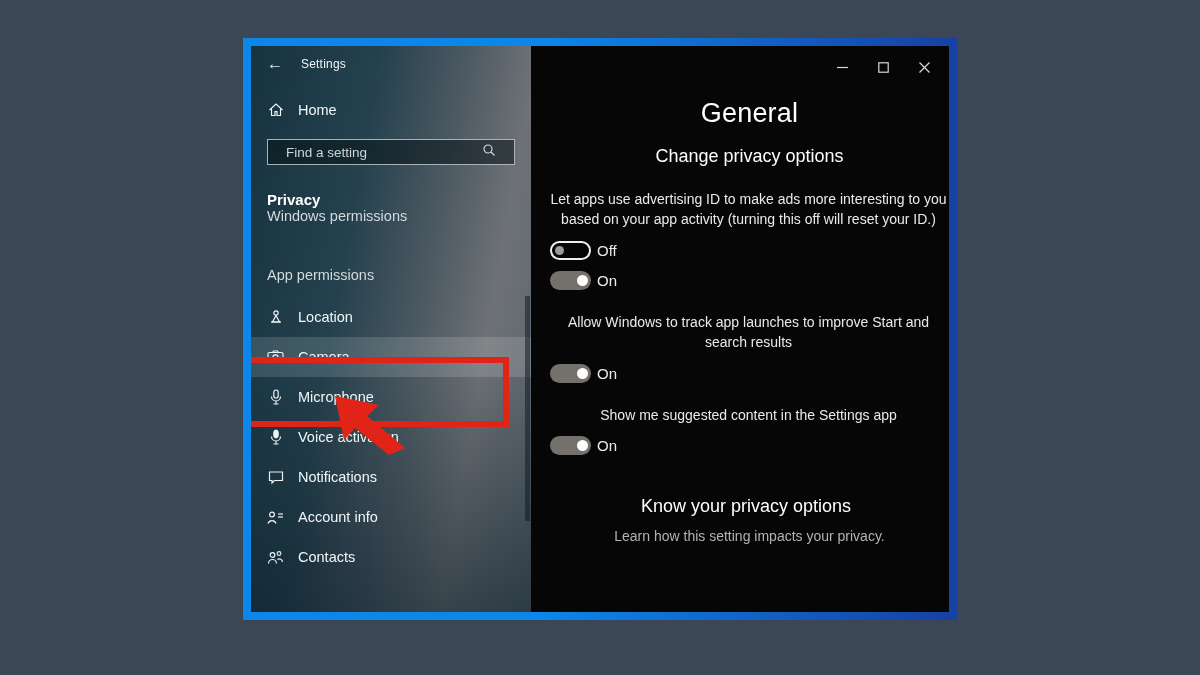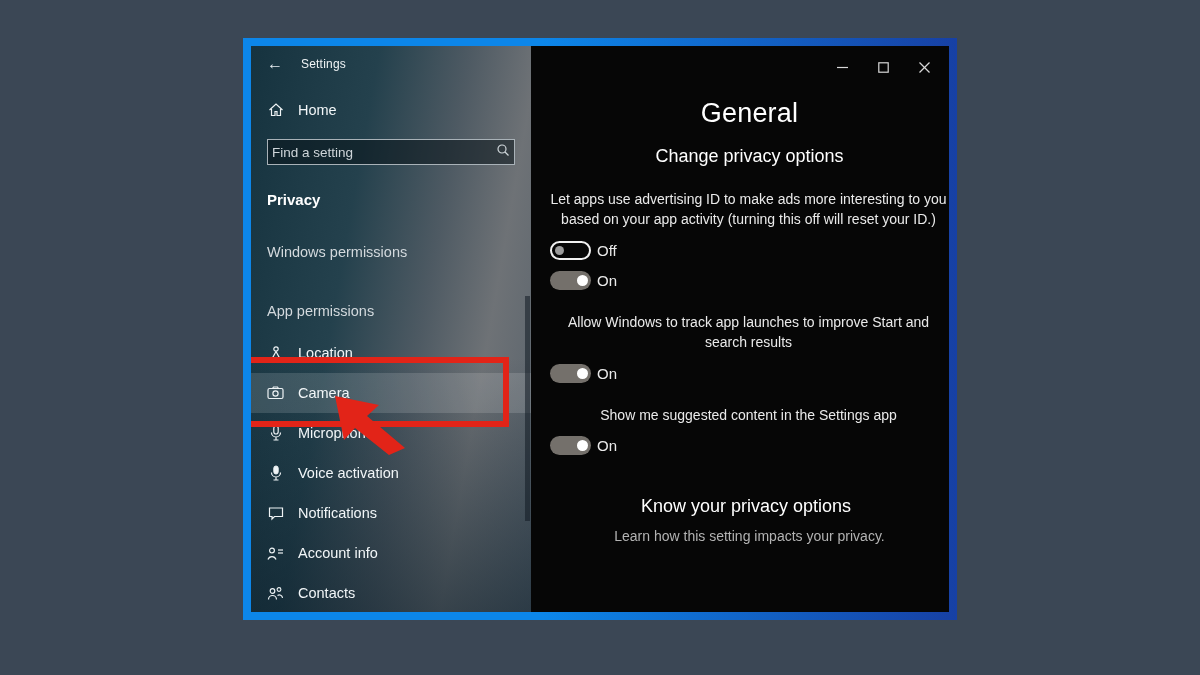--- a/index.html
+++ b/index.html
@@ -24,25 +24,25 @@
 
   .side-item{display:flex;align-items:center;height:40px;padding-left:16px;gap:14px;
     font-size:14.5px;color:#f2f6f8;}
   .side-item .ic{width:17px;height:17px;flex:0 0 17px;display:flex;align-items:center;justify-content:center;}
   .side-item.selected{background:rgba(255,255,255,0.14);}
   .home-item{margin-top:8px;}
 
   .searchbox{position:relative;margin:9px 16px 0 16px;height:26px;
     border:1px solid #a9b2b8;background:rgba(8,18,24,.55);
     display:flex;align-items:center;justify-content:space-between;
-    padding:0 4px;box-sizing:border-box;}
+    padding:0 18px;box-sizing:border-box;}
   .searchbox .ph{font-size:13.5px;color:#cfd6da;}
   .privacy-h{font-size:15px;font-weight:bold;color:#ffffff;margin:26px 0 0 16px;}
   .group-label{font-size:14.5px;color:#d3d9dd;margin-left:16px;}
-  .g1{margin-top:36px;}
+  .g1{}
   .g2{margin-top:43px;margin-bottom:14px;}
 
   .scroll-thumb{position:absolute;right:1px;top:250px;width:5px;height:225px;
     background:rgba(16,26,34,.55);}
 
   
   .content{position:relative;flex:1;height:100%;background:#060606;color:#eaeaea;
     padding:52px 0 0 19px;box-sizing:border-box;overflow:hidden;text-align:center;}
   .win-controls{position:absolute;top:8px;right:4px;display:flex;}
   .win-controls .wbtn{width:41px;height:26px;display:flex;align-items:center;justify-content:center;}

